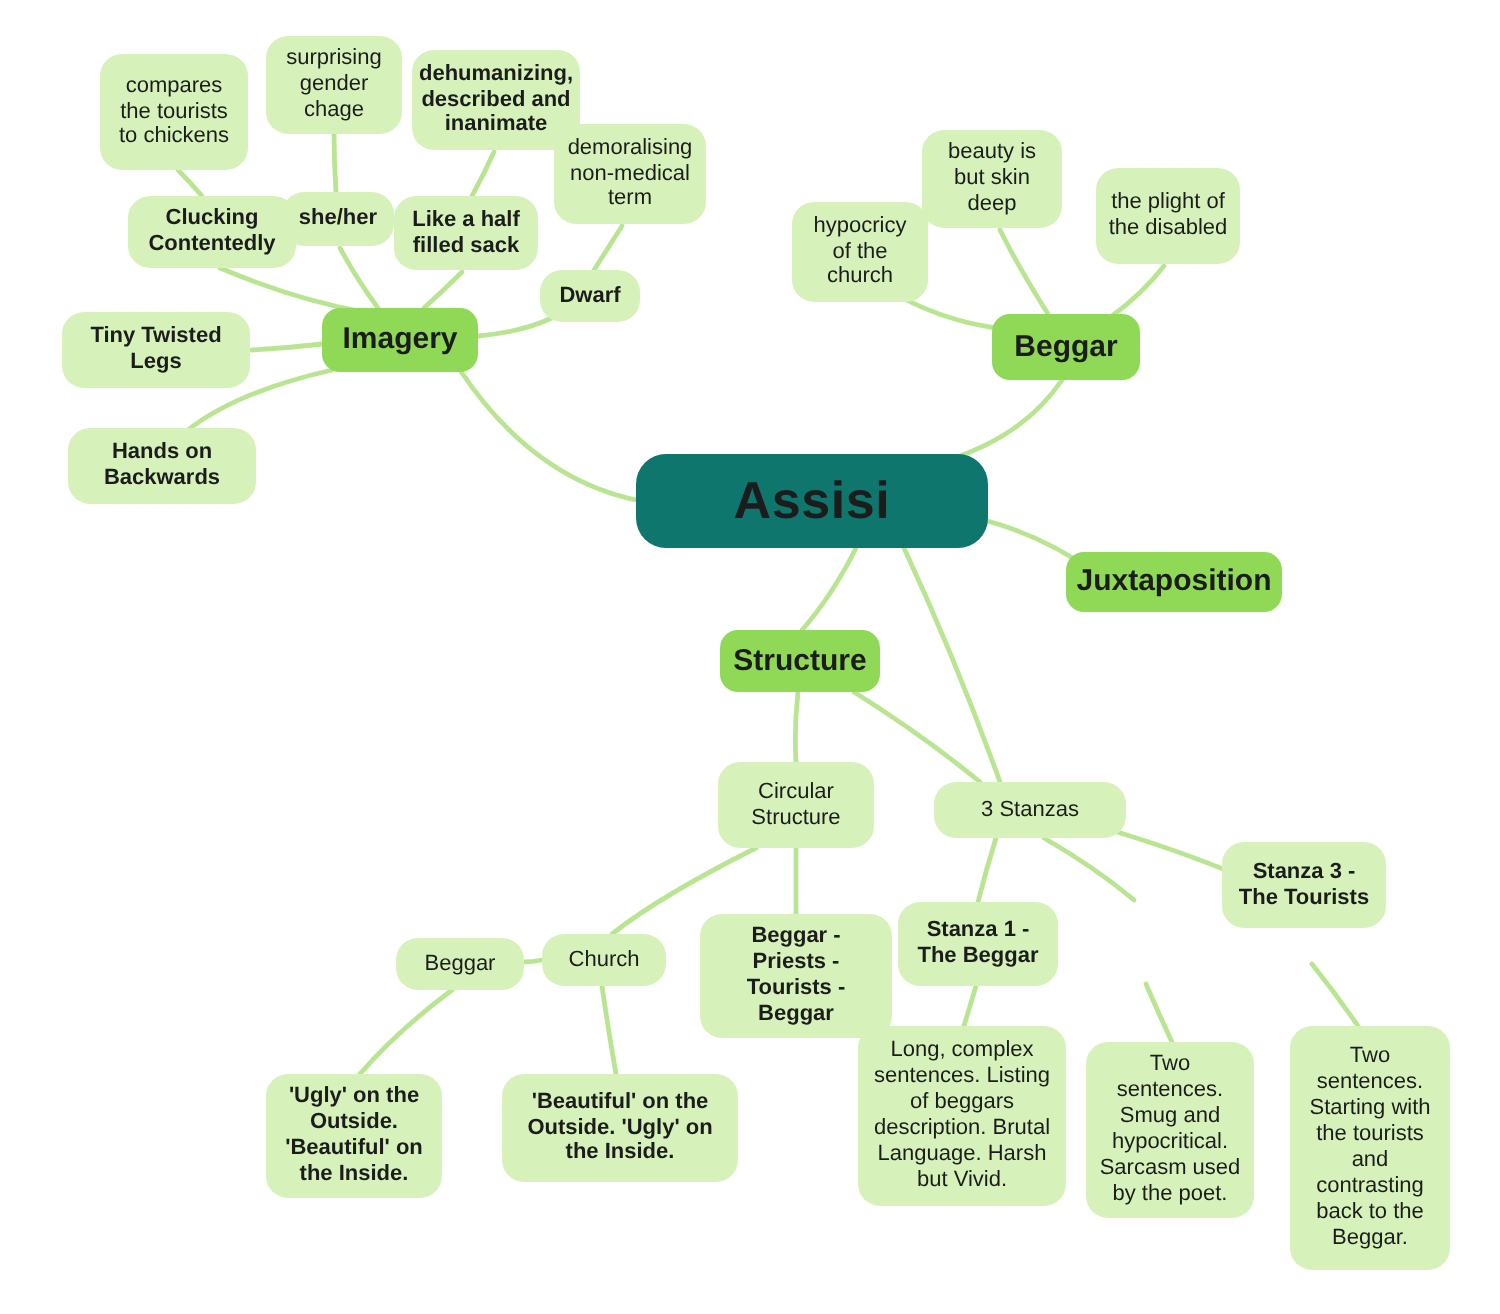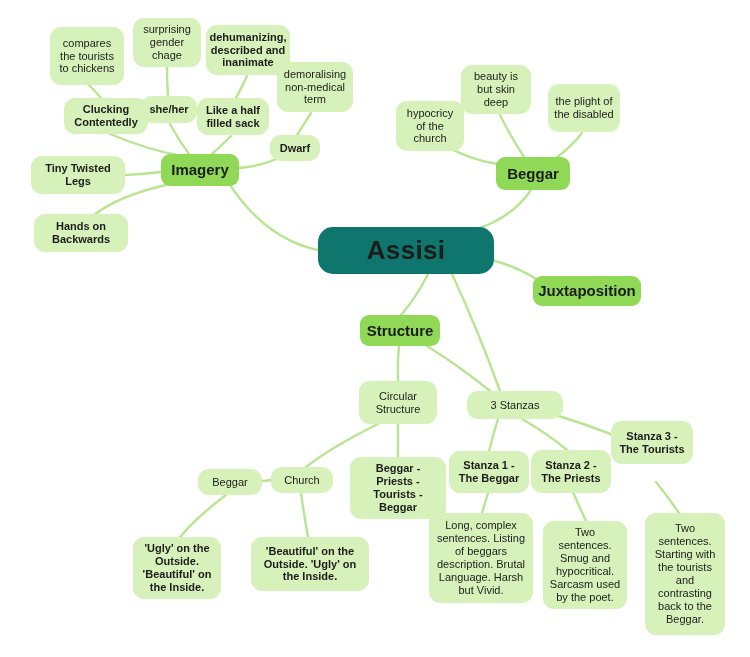--- a/index.html
+++ b/index.html
@@ -93,19 +93,18 @@
 
   <div class="node branch" style="left:360px;top:315px;width:80px;min-height:31px">Structure</div>
   <div class="node" style="left:359px;top:381px;width:78px;min-height:43px">Circular Structure</div>
   <div class="node" style="left:198px;top:469px;width:64px;min-height:26px">Beggar</div>
   <div class="node" style="left:271px;top:467px;width:62px;min-height:26px">Church</div>
   <div class="node b" style="left:350px;top:457px;width:96px;min-height:50px">Beggar - Priests - Tourists - Beggar</div>
   <div class="node b" style="left:133px;top:537px;width:88px;min-height:56px">'Ugly' on the Outside. 'Beautiful' on the Inside.</div>
   <div class="node b" style="left:251px;top:537px;width:118px;min-height:54px">'Beautiful' on the Outside. 'Ugly' on the Inside.</div>
   <div class="node" style="left:467px;top:391px;width:96px;min-height:28px">3 Stanzas</div>
   <div class="node b" style="left:449px;top:451px;width:80px;min-height:42px">Stanza 1 - The Beggar</div>
-  <div class="node b" style="left:531px;top:450px;width:80px;min-height:43px">Stanza 2 - The Priests</div>
   <div class="node b" style="left:611px;top:421px;width:82px;min-height:43px">Stanza 3 - The Tourists</div>
   <div class="node" style="left:429px;top:513px;width:104px;min-height:90px">Long, complex sentences. Listing of beggars description. Brutal Language. Harsh but Vivid.</div>
   <div class="node" style="left:543px;top:521px;width:84px;min-height:78px">Two sentences. Smug and hypocritical. Sarcasm used by the poet.</div>
   <div class="node" style="left:645px;top:513px;width:80px;min-height:122px">Two sentences. Starting with the tourists and contrasting back to the Beggar.</div>
 
 </div>
 
 </body></html>

